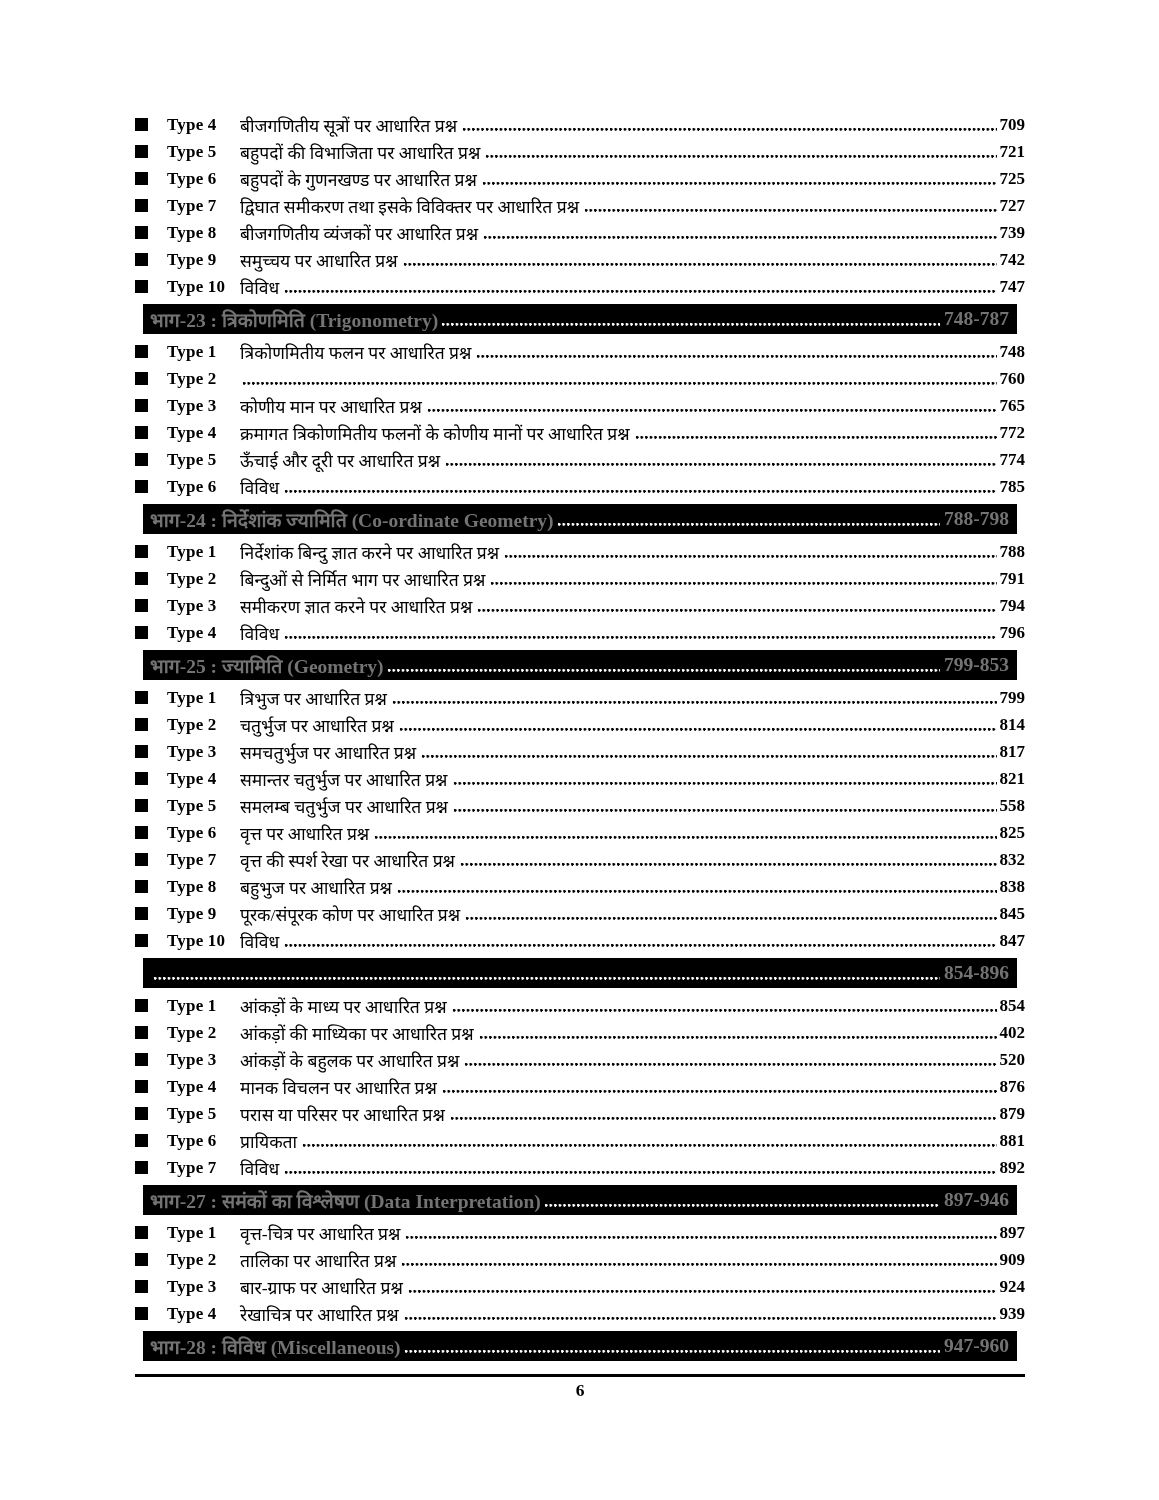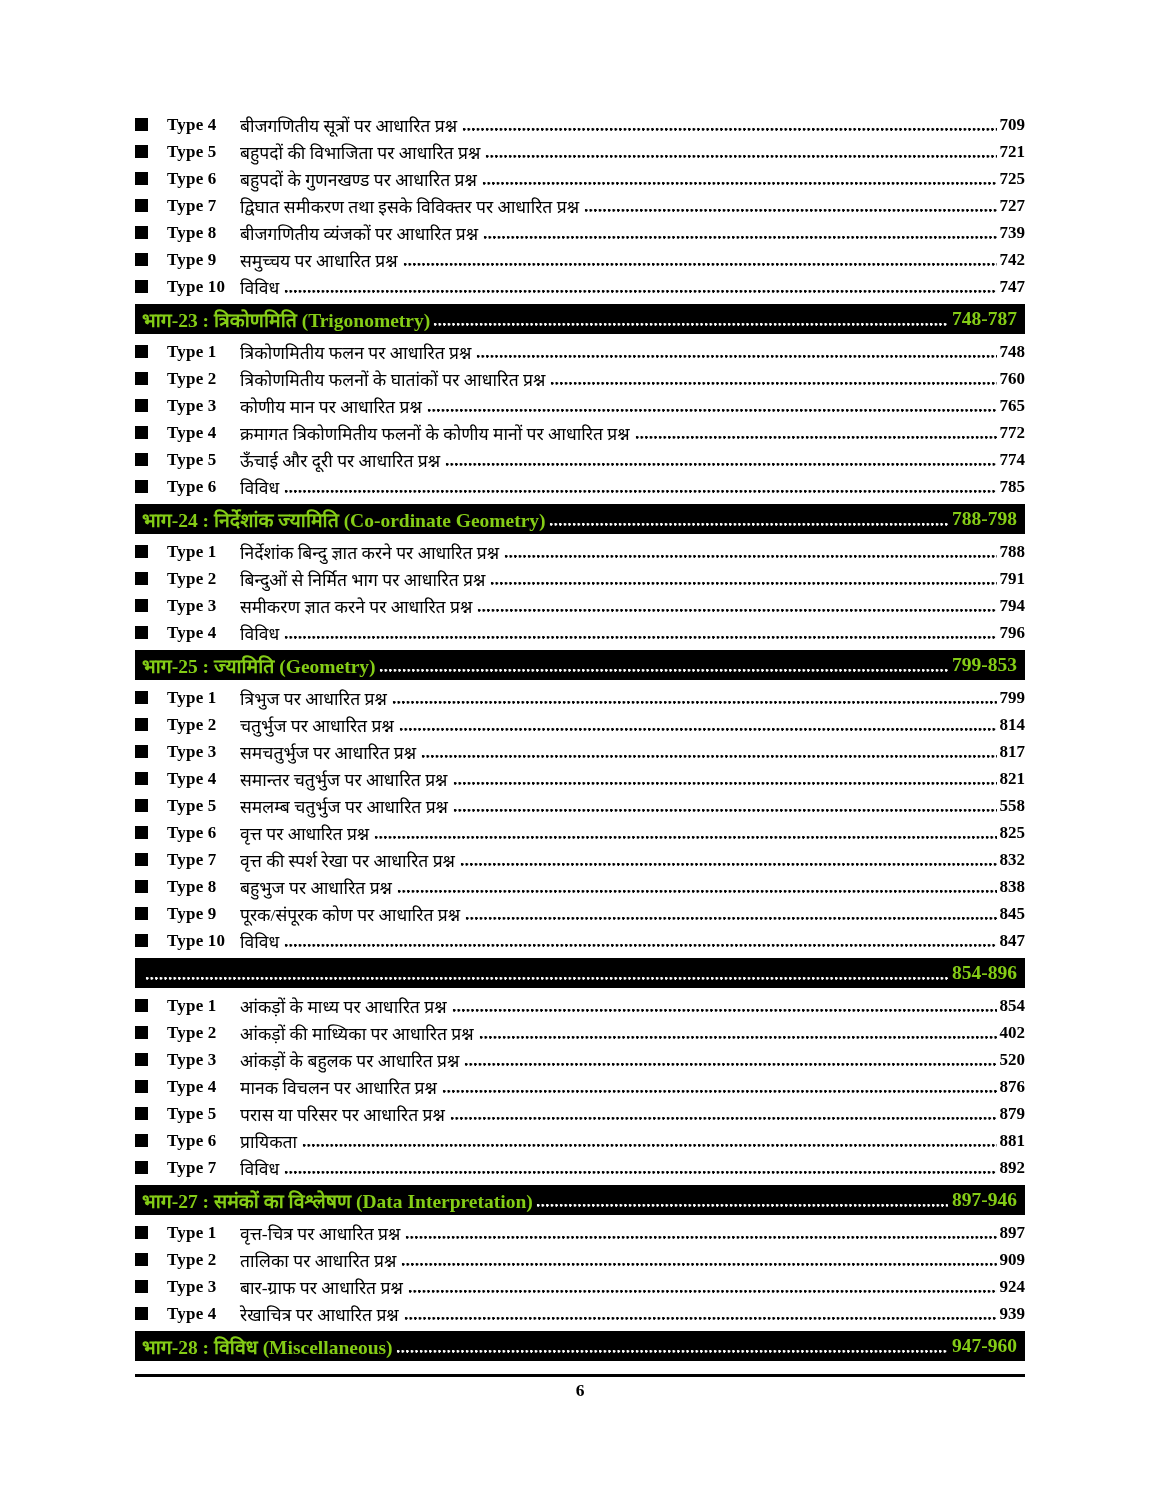--- a/index.html
+++ b/index.html
@@ -61,22 +61,22 @@
     font-weight: bold;
     font-size: 17px;
     flex: none;
   }
   
   .section-bar {
     display: flex;
     align-items: center;
     height: 30px;
     background: #000;
-    color: #84cc16;
-    margin: 4px 0;
+    color: #737373;
+    margin: 4px 8px;
     padding: 0 8px 0 7px;
   }
   .bar-title {
     font-weight: bold;
     font-size: 19.5px;
     white-space: nowrap;
     flex: none;
   }
   .bar-leader {
     flex: 1 1 auto;
@@ -169,21 +169,20 @@
       <div class="toc-row">
         <span class="bullet"></span>
         <span class="type-label">Type 1</span>
         <span class="entry-title">त्रिकोणमितीय फलन पर आधारित प्रश्न</span>
         <span class="leader"></span>
         <span class="page-num">748</span>
       </div>
       <div class="toc-row">
         <span class="bullet"></span>
         <span class="type-label">Type 2</span>
-        <span class="entry-title">त्रिकोणमितीय फलनों के घातांकों पर आधारित प्रश्न</span>
         <span class="leader"></span>
         <span class="page-num">760</span>
       </div>
       <div class="toc-row">
         <span class="bullet"></span>
         <span class="type-label">Type 3</span>
         <span class="entry-title">कोणीय मान पर आधारित प्रश्न</span>
         <span class="leader"></span>
         <span class="page-num">765</span>
       </div>

